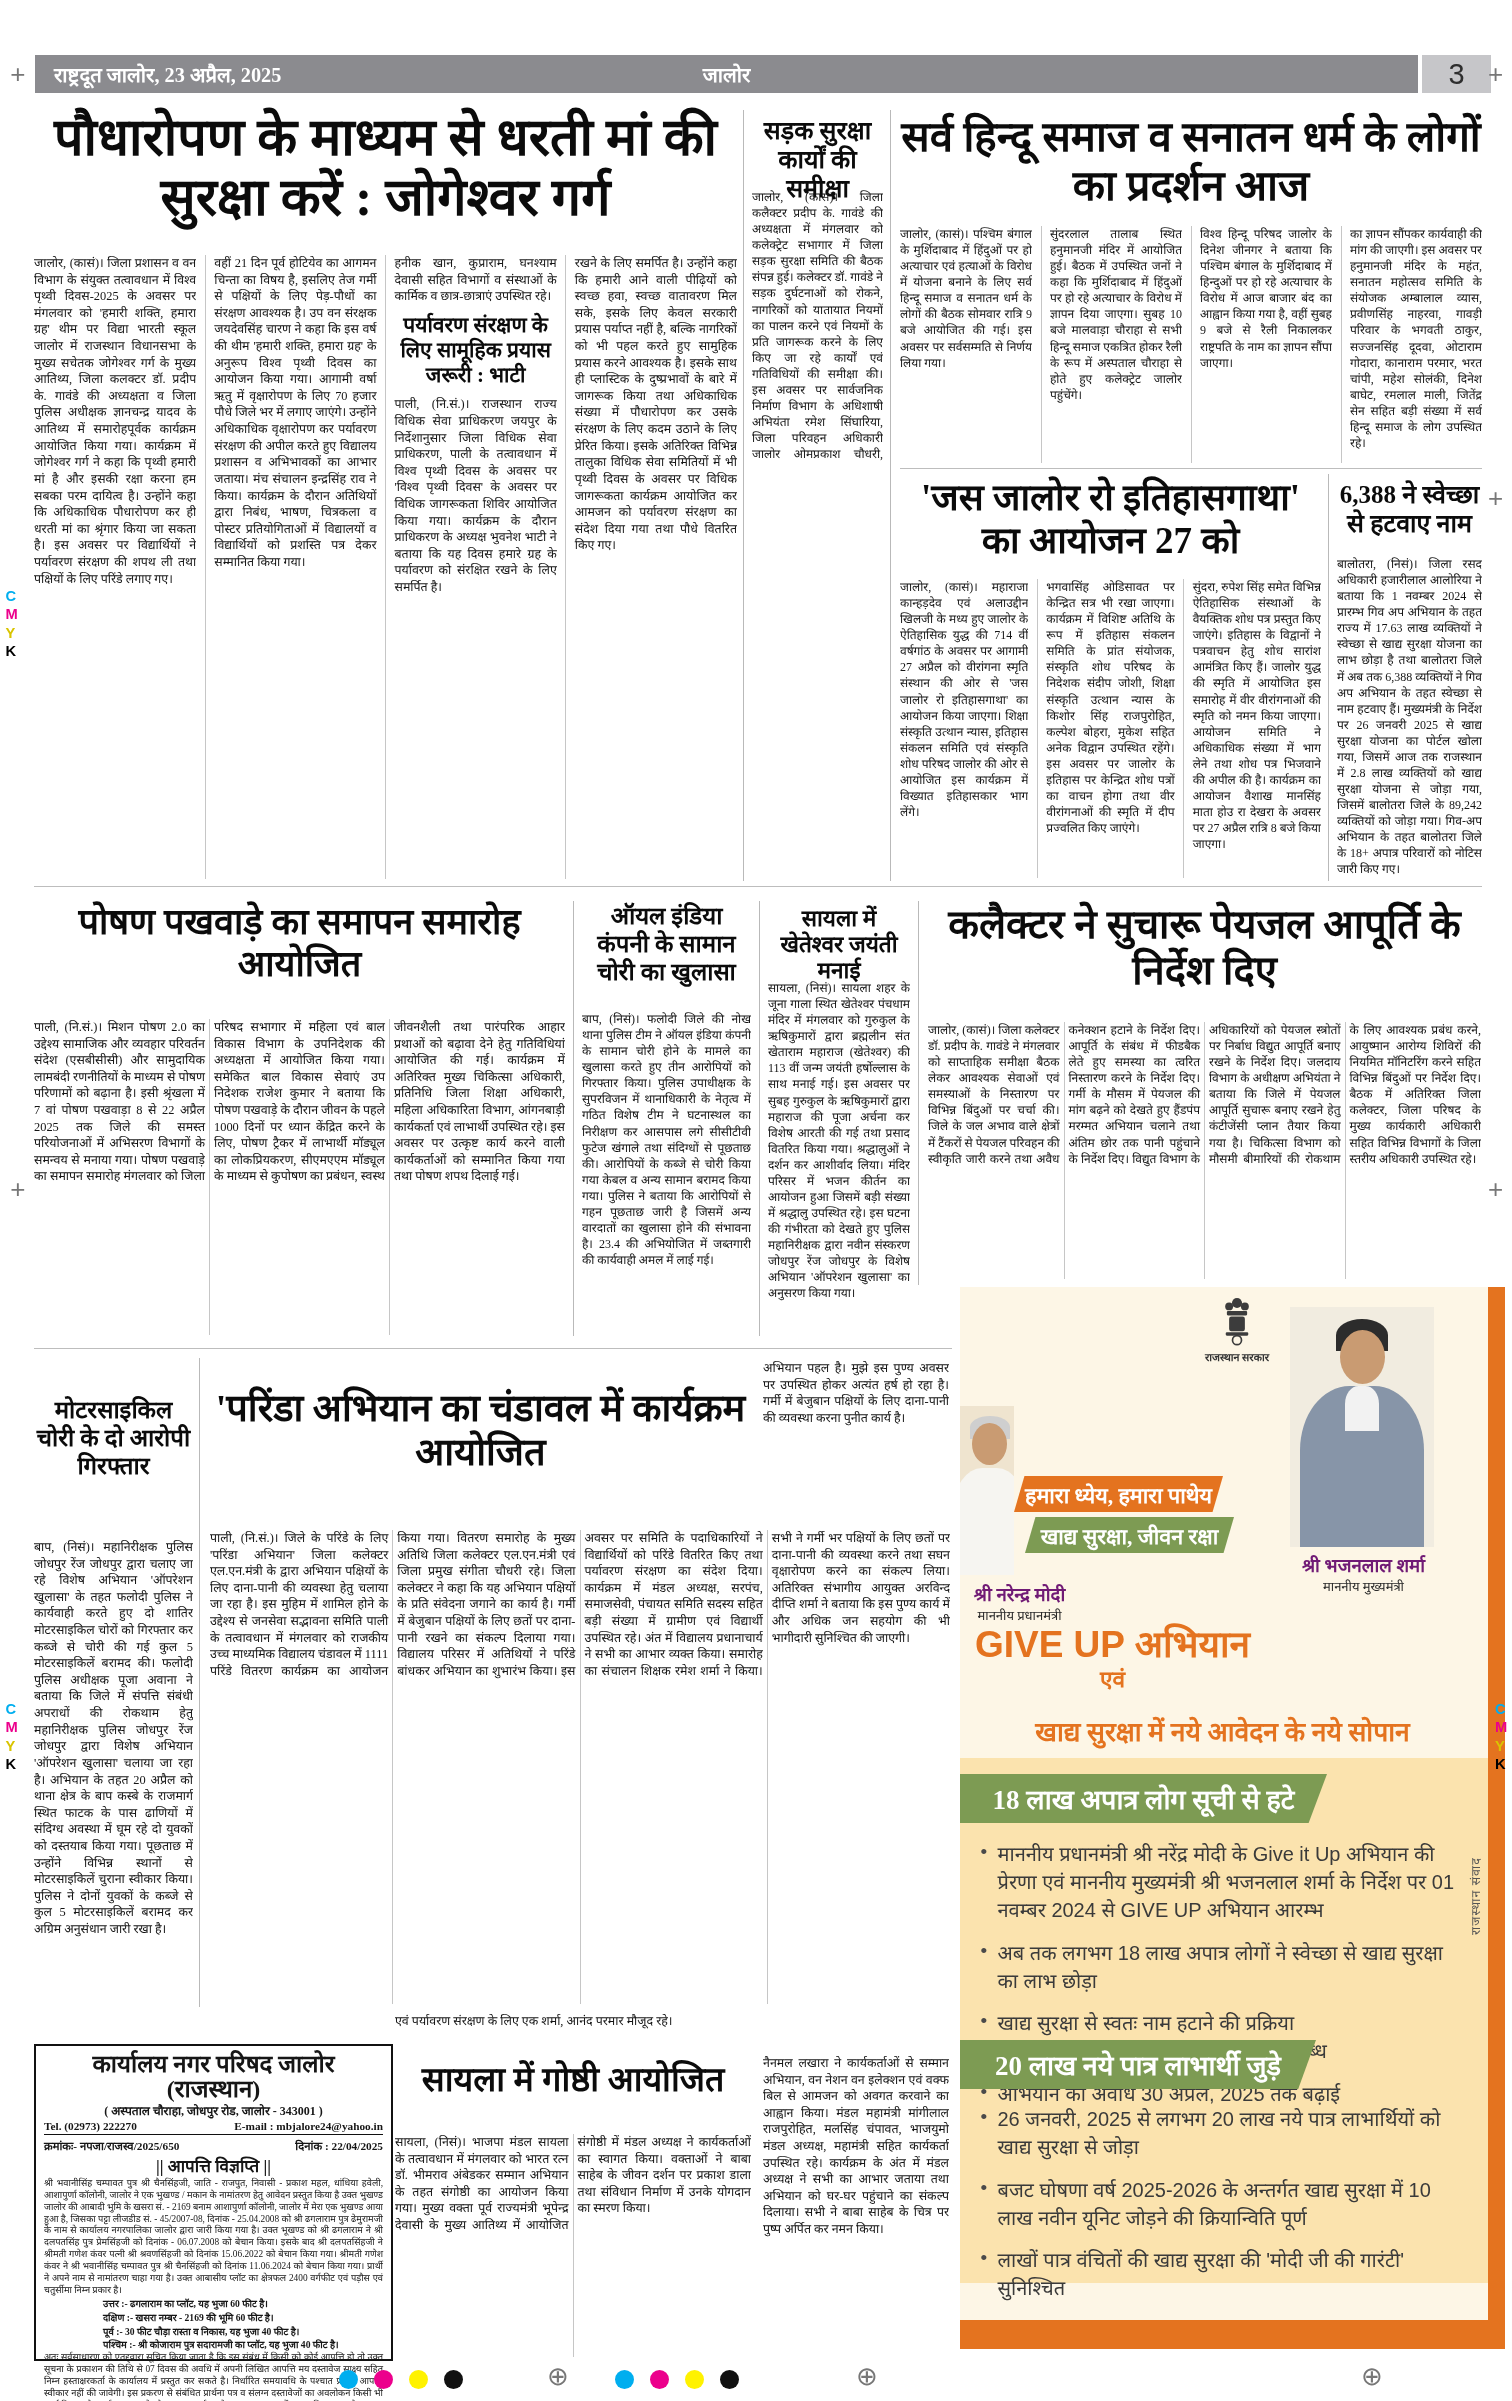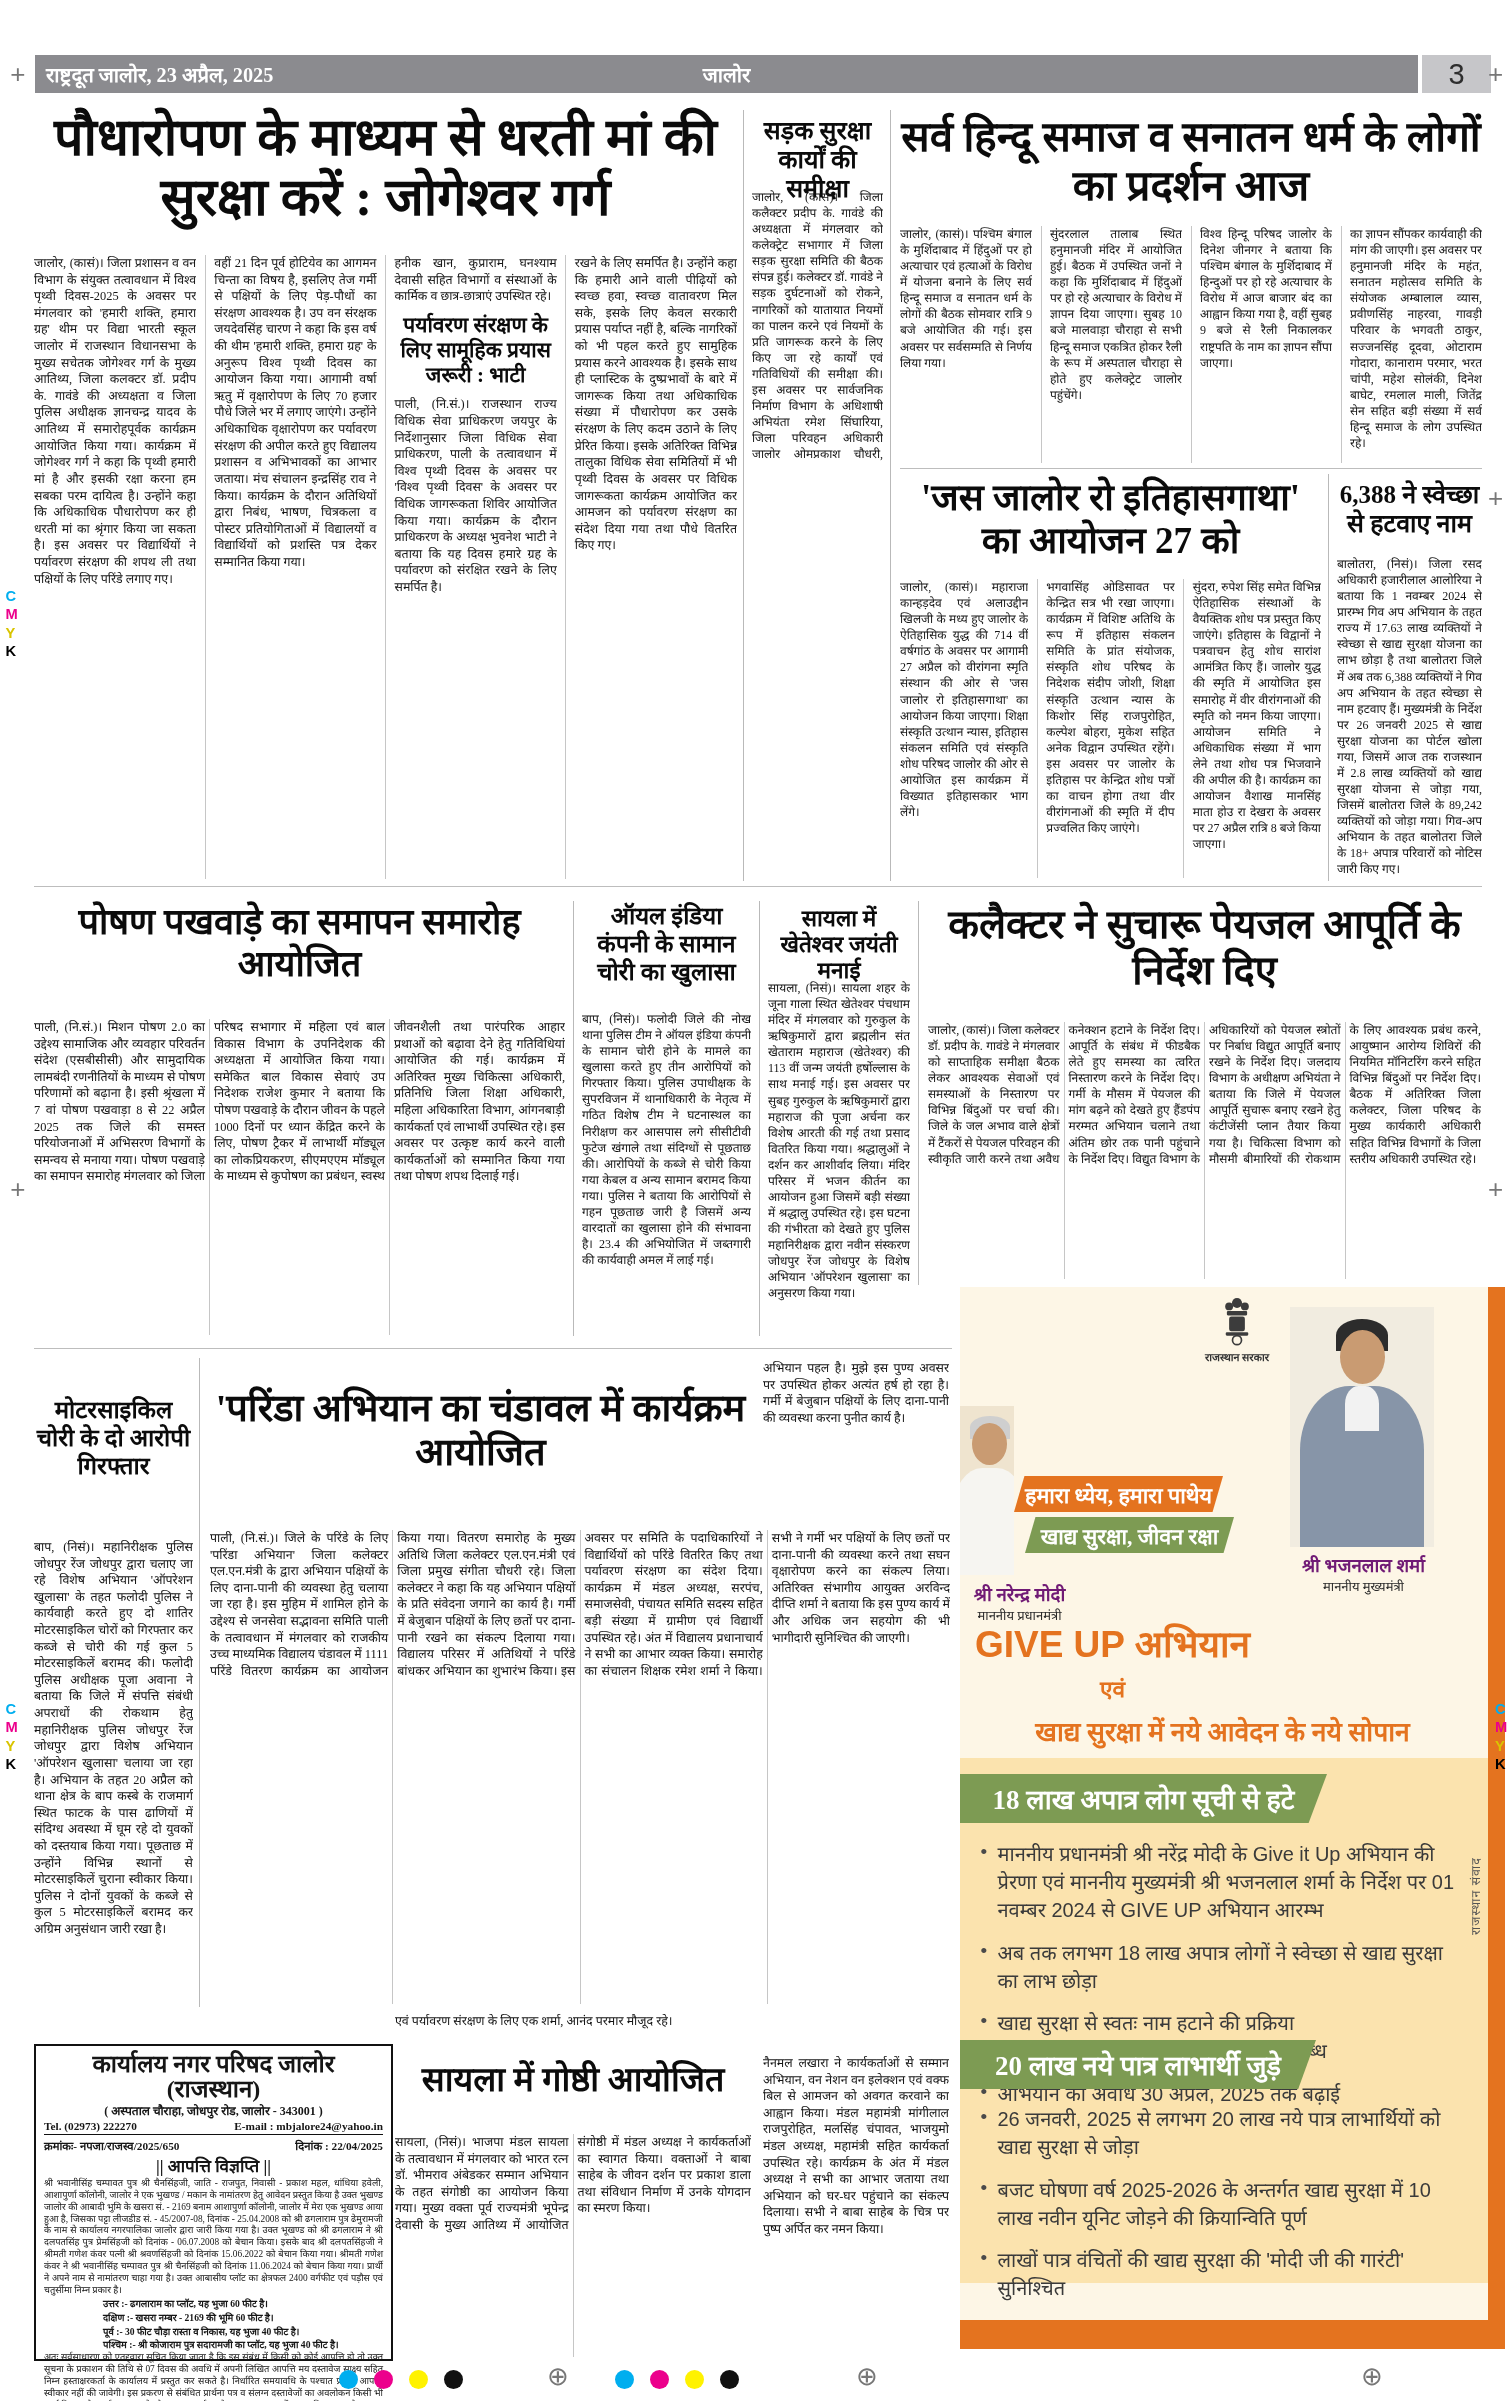--- a/index.html
+++ b/index.html
@@ -1,20 +1,20 @@
 <!DOCTYPE html>
 <html style="font-size:9px"><head>
 <meta charset="utf-8">
 <style>
   html,body{margin:0;padding:0;background:#e9e9e9;}
   #page{position:relative;width:1512px;height:2401px;background:#ffffff;overflow:hidden;
         font-family:"Liberation Serif",serif;color:#161616;}
   
   .mastbar{position:absolute;background:#8b8b8f;display:flex;align-items:center;}
-  .mast-left{font-size:20.3px;font-weight:bold;color:#fff;padding-left:11px;}
+  .mast-left{font-size:20.3px;font-weight:bold;color:#fff;padding-left:19px;}
   .mast-center{position:absolute;left:50%;transform:translateX(-50%);font-size:20.3px;font-weight:bold;color:#fff;}
   .pagebox{position:absolute;background:#c6c6c9;display:flex;align-items:center;justify-content:center;
            font-size:29px;color:#2e2e2e;font-family:"Liberation Sans",sans-serif;}
   
   .hd{position:absolute;font-weight:bold;color:#0b0b0b;text-align:center;line-height:1.16;}
   
   .bt{position:absolute;font-size:12.4px;line-height:1.34;text-align:justify;color:#141414;overflow:hidden;}
   .mcols{column-gap:9px;column-rule:0.6px solid #c6c6c6;}
   .brow{position:absolute;display:flex;overflow:hidden;}
   .bcol{flex:1;font-size:12.4px;line-height:1.34;text-align:justify;overflow:hidden;}
@@ -205,21 +205,21 @@
     </div>
     <div style="position:absolute;left:319px;top:265px;width:169px;">
       <div class="cap-name">श्री भजनलाल शर्मा</div>
       <div class="cap-title">माननीय मुख्यमंत्री</div>
     </div>
 
     <div class="banner b-orange" style="left:54px;top:189px;width:209px;height:36px;font-size:21.5px;">हमारा ध्येय, हमारा पाथेय</div>
     <div class="banner b-green" style="left:65px;top:230px;width:209px;height:36px;font-size:21.5px;">खाद्य सुरक्षा, जीवन रक्षा</div>
 
     <div style="position:absolute;left:0px;top:330px;width:305px;text-align:center;font-size:37px;font-weight:bold;color:#e4731f;font-family:'Liberation Sans',sans-serif;">GIVE UP अभियान</div>
-    <div style="position:absolute;left:0px;top:386px;width:305px;text-align:center;font-size:22.6px;font-weight:bold;color:#e4731f;">एवं</div>
+    <div style="position:absolute;left:0px;top:376px;width:305px;text-align:center;font-size:22.6px;font-weight:bold;color:#e4731f;">एवं</div>
     <div style="position:absolute;left:0px;top:426px;width:525px;text-align:center;font-size:26.5px;font-weight:bold;color:#e4731f;">खाद्य सुरक्षा में नये आवेदन के नये सोपान</div>
 
     <div class="ad-panel" style="left:0px;top:471px;width:528px;height:525px;">
       <div class="banner b-green" style="left:0px;top:16px;width:367px;height:49px;font-size:27px;clip-path:polygon(0 0,100% 0,95% 100%,0 100%);">18 लाख अपात्र लोग सूची से हटे</div>
       <div style="position:absolute;left:16px;top:82px;width:480px;">
         <div class="ad-bullet">माननीय प्रधानमंत्री श्री नरेंद्र मोदी के Give it Up अभियान की प्रेरणा एवं माननीय मुख्यमंत्री श्री भजनलाल शर्मा के निर्देश पर 01 नवम्बर 2024 से GIVE UP अभियान आरम्भ</div>
         <div class="ad-bullet">अब तक लगभग 18 लाख अपात्र लोगों ने स्वेच्छा से खाद्य सुरक्षा का लाभ छोड़ा</div>
         <div class="ad-bullet">खाद्य सुरक्षा से स्वतः नाम हटाने की प्रक्रिया https://food.rajasthan.gov.in पर उपलब्ध</div>
         <div class="ad-bullet">अभियान की अवधि 30 अप्रैल, 2025 तक बढ़ाई</div>
       </div>

